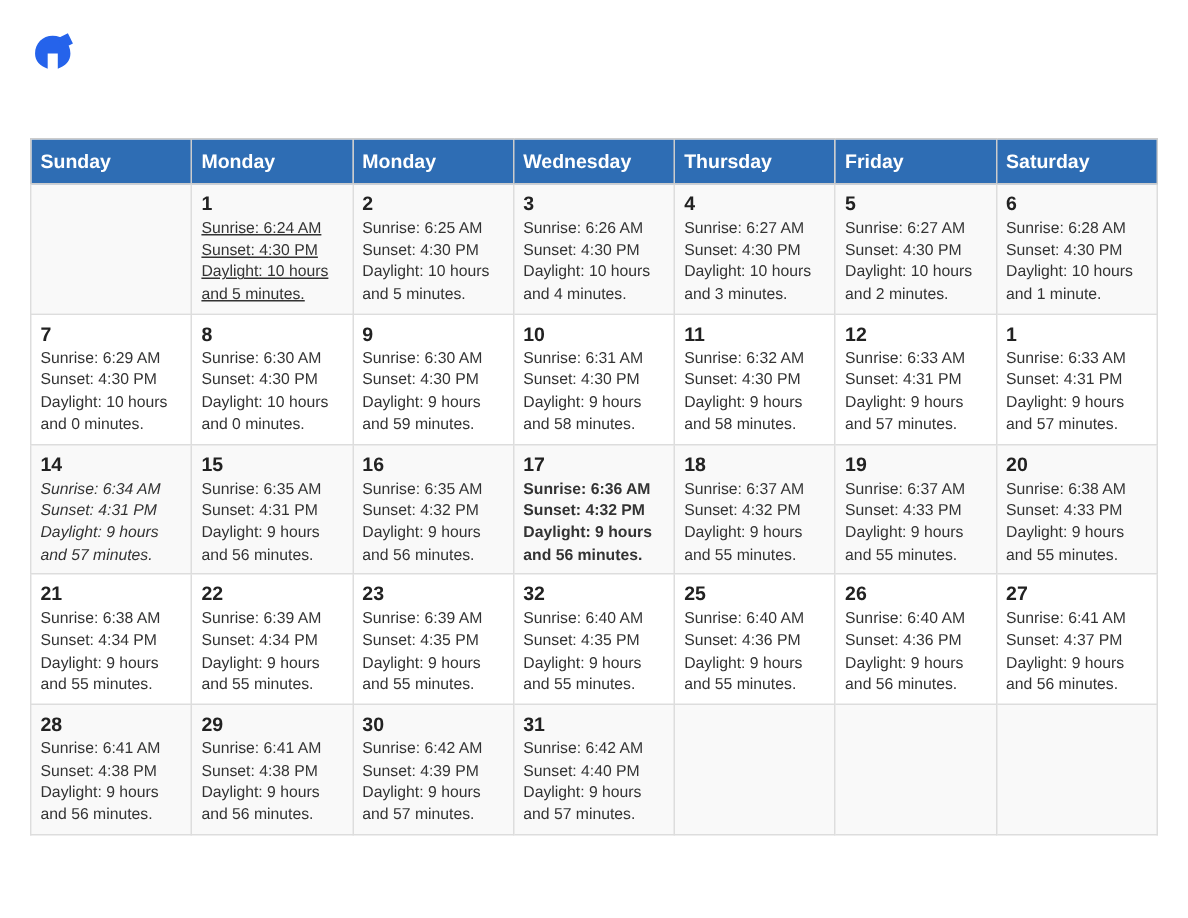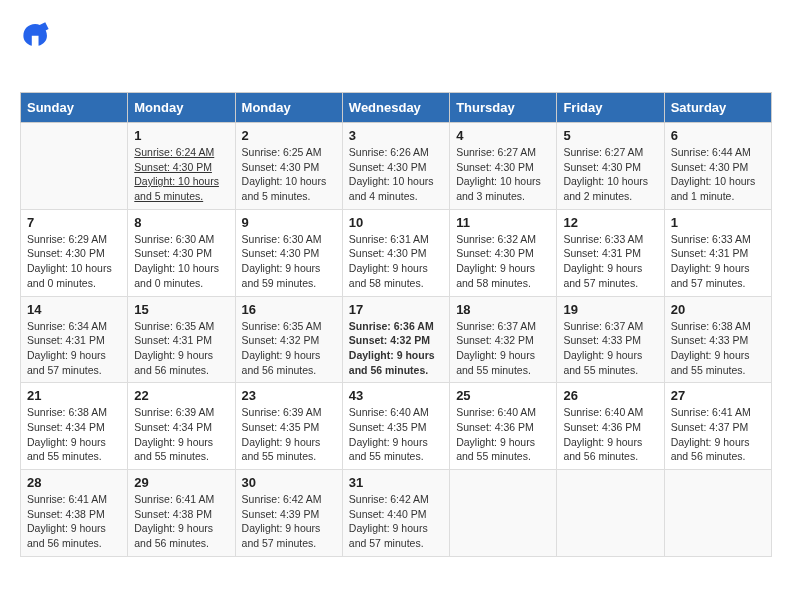--- a/index.html
+++ b/index.html
@@ -149,21 +149,21 @@
         </td>
         <td>
           <span class="day-num">5</span>
           <div class="day-info" style="white-space: pre-line;">Sunrise: 6:27 AM
 Sunset: 4:30 PM
 Daylight: 10 hours
 and 2 minutes.</div>
         </td>
         <td>
           <span class="day-num">6</span>
-          <div class="day-info" style="white-space: pre-line;">Sunrise: 6:44 AM
+          <div class="day-info" style="white-space: pre-line;">Sunrise: 6:28 AM
 Sunset: 4:30 PM
 Daylight: 10 hours
 and 1 minute.</div>
         </td>
       </tr>
       <tr>
         <td>
           <span class="day-num">7</span>
           <div class="day-info" style="white-space: pre-line;">Sunrise: 6:29 AM
 Sunset: 4:30 PM
@@ -209,21 +209,21 @@
           <span class="day-num">1</span>
           <div class="day-info" style="white-space: pre-line;">Sunrise: 6:33 AM
 Sunset: 4:31 PM
 Daylight: 9 hours
 and 57 minutes.</div>
         </td>
       </tr>
       <tr>
         <td>
           <span class="day-num">14</span>
-          <div class="day-info" style="white-space: pre-line;">Sunrise: 6:34 AM
+          <div class="day-info" style="white-space: pre-line; font-style: italic;">Sunrise: 6:34 AM
 Sunset: 4:31 PM
 Daylight: 9 hours
 and 57 minutes.</div>
         </td>
         <td>
           <span class="day-num">15</span>
           <div class="day-info" style="white-space: pre-line;">Sunrise: 6:35 AM
 Sunset: 4:31 PM
 Daylight: 9 hours
 and 56 minutes.</div>
@@ -280,21 +280,21 @@
 and 55 minutes.</div>
         </td>
         <td>
           <span class="day-num">23</span>
           <div class="day-info" style="white-space: pre-line;">Sunrise: 6:39 AM
 Sunset: 4:35 PM
 Daylight: 9 hours
 and 55 minutes.</div>
         </td>
         <td>
-          <span class="day-num">43</span>
+          <span class="day-num">32</span>
           <div class="day-info" style="white-space: pre-line;">Sunrise: 6:40 AM
 Sunset: 4:35 PM
 Daylight: 9 hours
 and 55 minutes.</div>
         </td>
         <td>
           <span class="day-num">25</span>
           <div class="day-info" style="white-space: pre-line;">Sunrise: 6:40 AM
 Sunset: 4:36 PM
 Daylight: 9 hours

